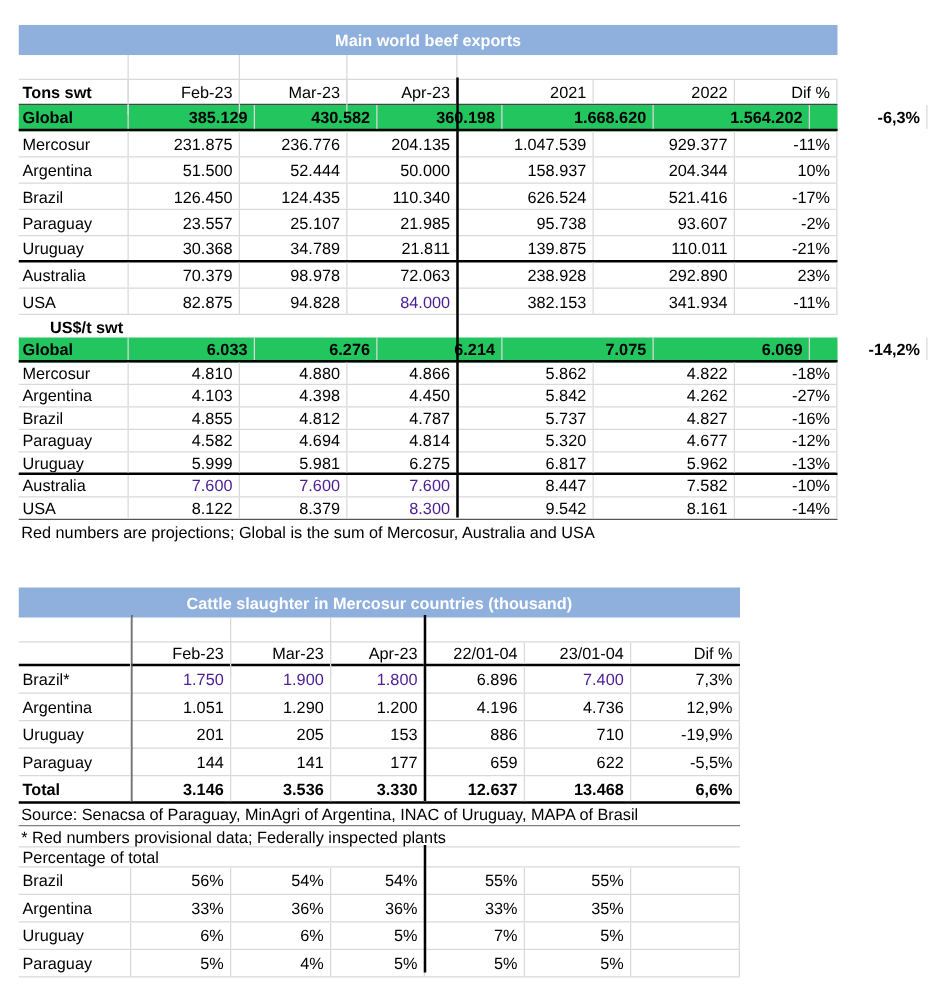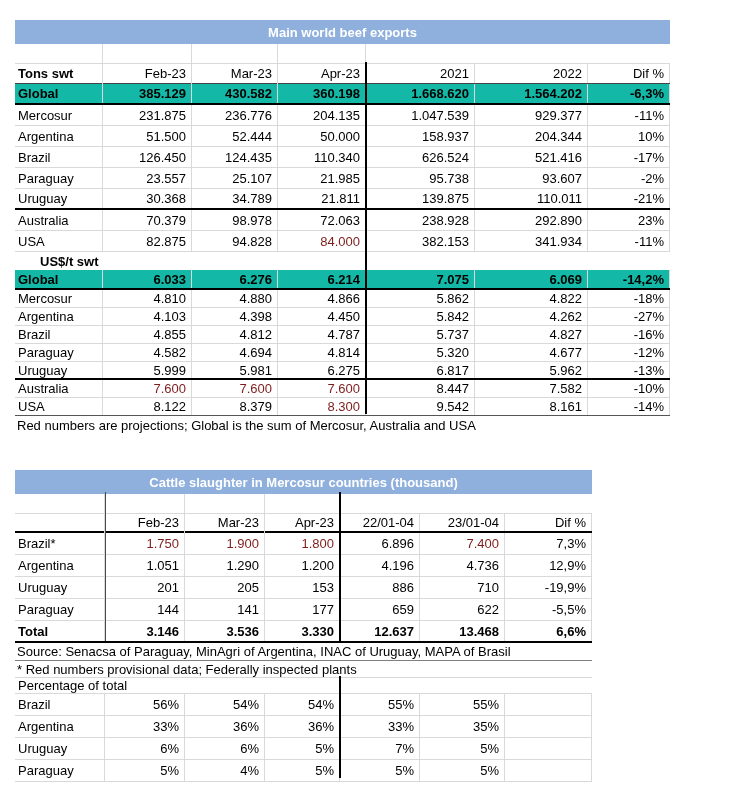--- a/index.html
+++ b/index.html
@@ -9,22 +9,22 @@
   .bar{height:24px;display:flex;align-items:center;justify-content:center;
        color:#fff;font-weight:bold;font-size:13px;}
   .row{display:grid;border-bottom:1px solid #d9d9d9;box-sizing:border-box;}
   .t1 .row{grid-template-columns:88px 89px 86px 88px 109px 113px 82px;width:655px;}
   .t2 .row{grid-template-columns:90px 80px 80px 75px 80px 85px 87px;width:577px;}
   .cell{border-right:1px solid #d9d9d9;display:flex;align-items:center;overflow:hidden;box-sizing:border-box;}
   .cell.num{justify-content:flex-end;padding-right:5px;}
   .cell.lab{padding-left:3px;}
   .cell.merged{justify-content:center;border-right:none;margin-top:48px;}
   .bold{font-weight:bold;}
-  .red{color:#7f1d1d;}
-  .fill{background:#14b8a6;}
+  .red{color:#4c1d95;}
+  .fill{background:#22c55e;gap:12px;}
   .b-thick{border-bottom:2px solid #000;}
   .b-dark{border-bottom:1px solid #555;}
   .inyear{height:20px;}
   .t1 .headers{height:20px;border-bottom:1px solid #454545;}
   .t2 .headers{height:19px;border-bottom:2px solid #000;}
   #t1-tons-rows .row{height:21px;}
   #t1-price-rows .row{height:18px;}
   #t1-price-rows .row.fill{height:20px;}
   #t2-rows .row{height:22px;}
   #t2-pct-rows .row{height:22px;}

